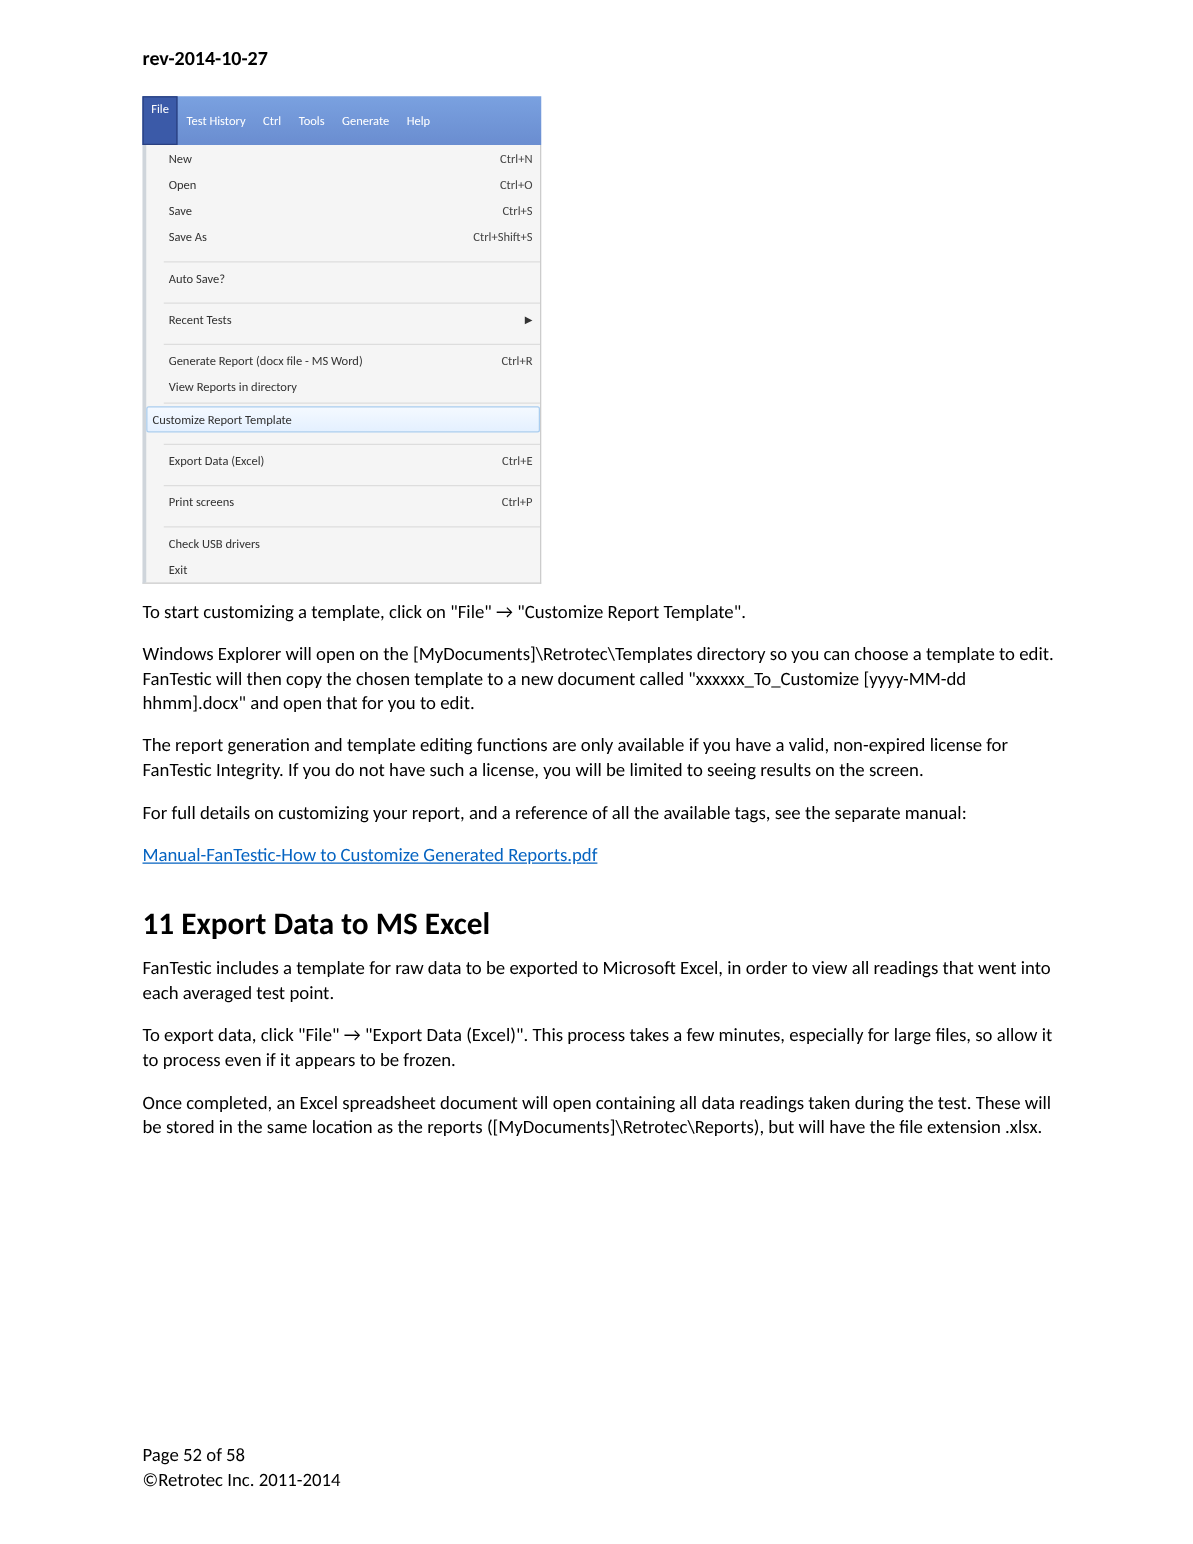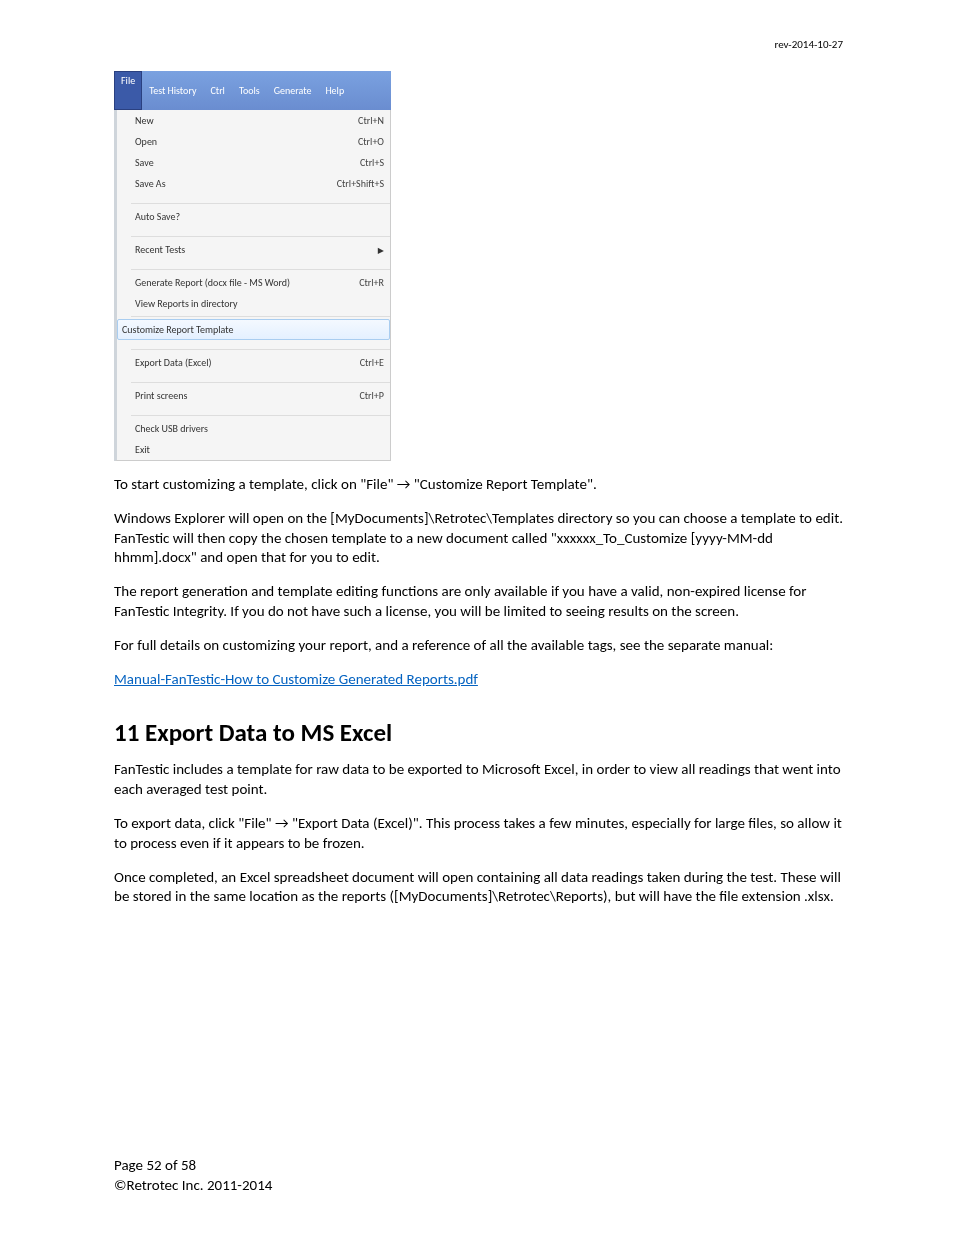--- a/index.html
+++ b/index.html
@@ -8,26 +8,27 @@
     height: 1235px;
     background: #fff;
     font-family: Calibri, Arial, sans-serif;
     color: #000;
     position: relative;
   }
   .page {
     padding: 38px 111px 0 114px;
   }
   .header-rev {
-    text-align: right;
-    font-size: 11px;
+    text-align: left;
+    font-size: 16px;
     margin-bottom: 20px;
+    font-weight: bold;
   }
   .screenshot {
-    width: 277px;
+    width: 319px;
     margin-bottom: 14px;
   }
   .menubar {
     display: flex;
     background: linear-gradient(#7aa1e0, #6a8dd0);
     font-size: 10px;
     color: #fff;
   }
   .menubar .mitem {
     padding: 13px 7px;

